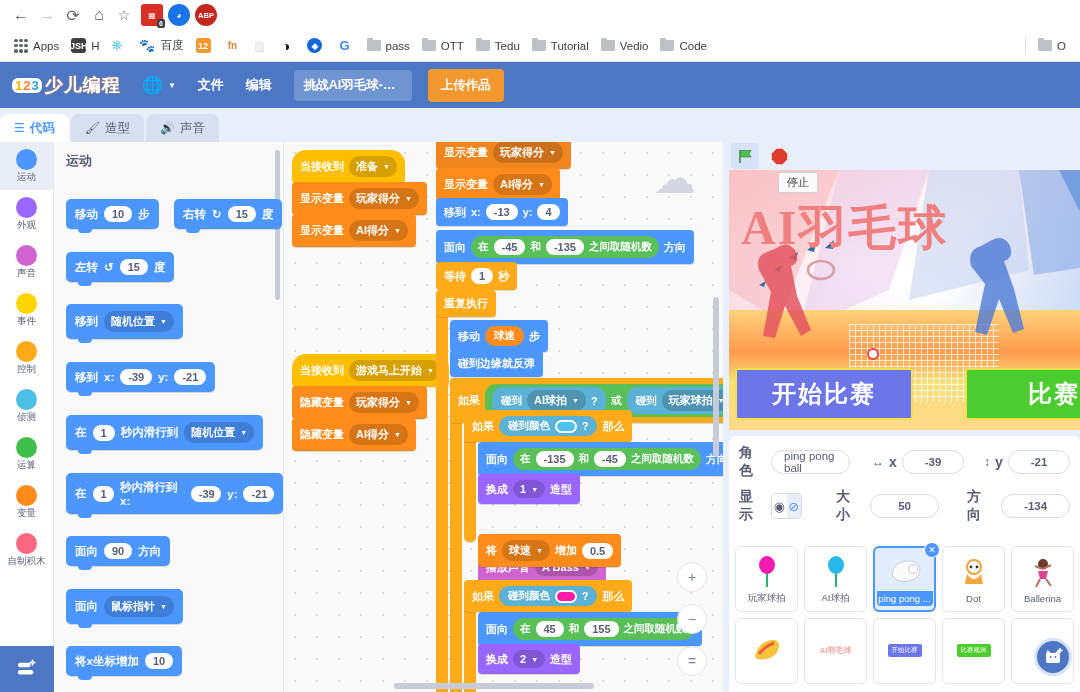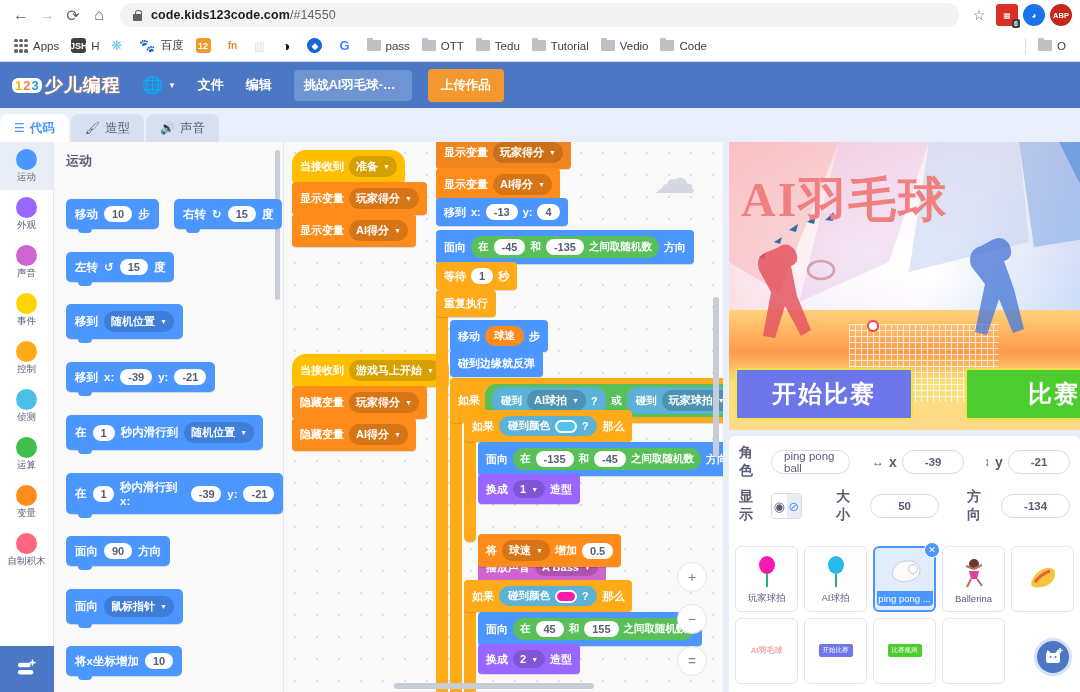--- a/index.html
+++ b/index.html
@@ -196,26 +196,20 @@
                display:flex; align-items:center; justify-content:center; color:#fff; font-size:16px;}
 </style>
 </head>
 <body>
 
 <div class="browser-top">
   <div class="nav-btn">←</div>
   <div class="nav-btn disabled">→</div>
   <div class="nav-btn">⟳</div>
   <div class="nav-btn">⌂</div>
-  <div class="omnibox">
-    <span class="lock-icon"></span>
-    <span class="url">
-      <span class="host">code.kids123code.com</span><span class="path">/#14550</span>
-    </span>
-  </div>
   <div class="star">☆</div>
   <div class="ext red">▦<span class="badge">6</span></div>
   <div class="ext blue">◕</div>
   <div class="ext abp">ABP</div>
 </div>
 
 <div class="bookmarks">
   <div class="bm">
     <span class="ico">
         <span class="apps-grid">
@@ -691,20 +685,34 @@
       </div>
     <div class="zbtn" style="top:462px;">
         <span>−</span>
       </div>
     <div class="zbtn" style="top:504px;">
         <span>=</span>
       </div>
   </div>
 
   <div class="stage-panel">
+    <div class="stage-ctrl">
+      <div class="flag-btn">
+        <svg width="17" height="15" viewBox="0 0 17 15">
+          <path d="M3 1v13" stroke="#3f8f3f" stroke-width="1.6"></path>
+          <path d="M3.6 1.5h10.5l-2.2 3.2 2.2 3.2H3.6z" fill="#4cbf56" stroke="#3f8f3f" stroke-width=".8"></path>
+        </svg>
+      </div>
+      <div class="stop-btn">
+        <svg width="17" height="17" viewBox="0 0 17 17">
+          <polygon points="5.5,0.8 11.5,0.8 16.2,5.5 16.2,11.5 11.5,16.2 5.5,16.2 0.8,11.5 0.8,5.5" fill="#e03c2e"></polygon>
+        </svg>
+      </div>
+      <div class="tooltip">停止</div>
+    </div>
 
     <div class="stage">
       <div class="stage-bg"></div>
       <svg width="400" height="292" style="position:absolute;left:0;top:0">
         <polygon points="0,0 110,0 50,150 0,120" fill="#f6b8bd" opacity=".55"></polygon>
         <polygon points="110,0 200,0 160,120 70,160" fill="#e4c3e8" opacity=".45"></polygon>
         <polygon points="200,0 290,0 300,100 180,130" fill="#bcd0f2" opacity=".5"></polygon>
         <polygon points="290,0 400,0 400,90 305,105" fill="#7fa8e8" opacity=".55"></polygon>
         <polygon points="330,0 400,0 400,50 350,40" fill="#4f8ad8" opacity=".6"></polygon>
         <g fill="#2f6ea8">
@@ -793,20 +801,31 @@
         <span class="thumb">
           <svg width="34" height="26" viewBox="0 0 34 26">
               <path d="M4,16 q2,-12 14,-13 q12,-1 14,8 q1,9 -11,12 q-13,3 -17,-7z" fill="#fbfbfb" stroke="#c9ccd6" stroke-width="1"></path>
               <circle cx="25" cy="11" r="4.5" fill="none" stroke="#c9ccd6"></circle>
             </svg>
         </span>
         <span class="nm">ping pong ...</span>
       </div>
       <div class="sprite">
         <span class="thumb">
+          <svg width="28" height="30" viewBox="0 0 28 30">
+              <circle cx="14" cy="9" r="7" fill="#fff" stroke="#f0a33a" stroke-width="2"></circle>
+              <path d="M7 16 q7 10 14 0 l2 10 h-18z" fill="#f4a53c"></path>
+              <circle cx="11" cy="9" r="1.4" fill="#333"></circle>
+              <circle cx="17" cy="9" r="1.4" fill="#333"></circle>
+            </svg>
+        </span>
+        <span class="nm">Dot</span>
+      </div>
+      <div class="sprite">
+        <span class="thumb">
           <svg width="28" height="32" viewBox="0 0 28 32">
               <circle cx="14" cy="7" r="5" fill="#6b3a2a"></circle>
               <path d="M14,12 l8,-4 M14,12 l-8,-3" stroke="#b6705a" stroke-width="2"></path>
               <path d="M9,14 h10 l-2,8 h-6z" fill="#e0439a"></path>
               <path d="M11,22 l-4,8 M17,22 l5,7" stroke="#b6705a" stroke-width="2"></path>
             </svg>
         </span>
         <span class="nm">Ballerina</span>
       </div>
       <div class="sprite">

